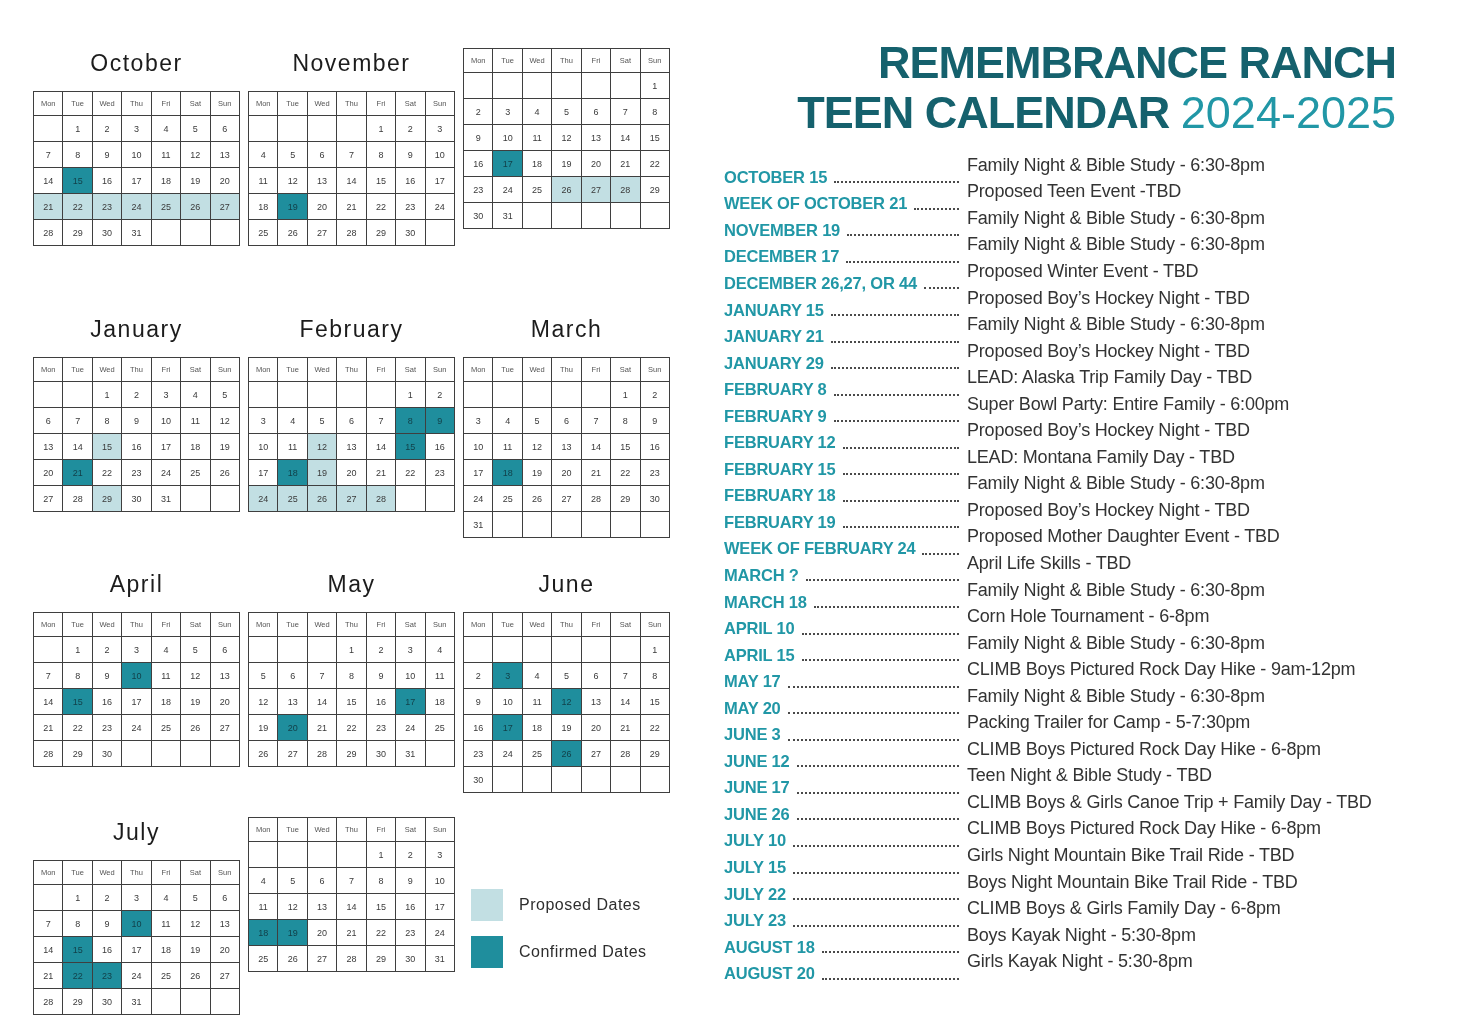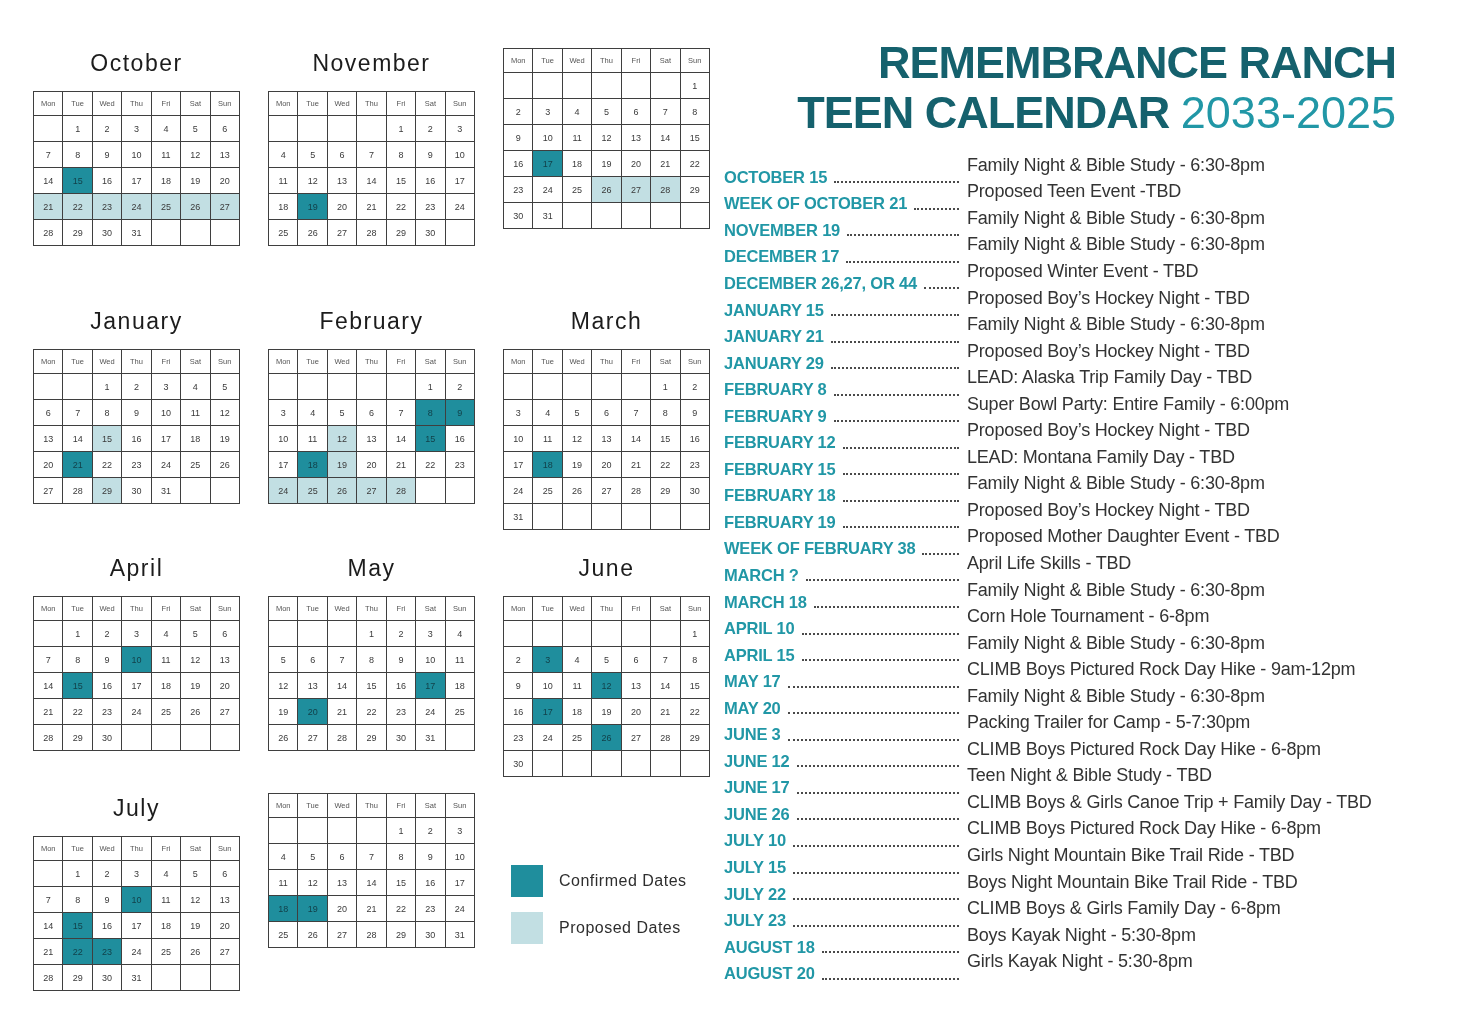--- a/index.html
+++ b/index.html
@@ -7,21 +7,21 @@
     width:1472px; height:1024px; background:#ffffff; position:relative;
     font-family:"Liberation Sans", sans-serif; overflow:hidden;
     --line:#3f3f3f; --confirmed:#1f8e9d; --proposed:#c2dfe3;
     --title-dark:#15616d; --accent:#2197a6; --ink:#333333;
   }
 
   
   .calendars {
     position:absolute; left:33px; top:48px;
     display:grid; grid-template-columns:repeat(3,207px);
-    column-gap:28px; grid-template-rows:258px 247px 240px auto;
+    column-gap:28px; grid-template-rows:258px 247px 240px auto;gap:8px;
   }
   .month { width:207px; }
   .month-title {
     text-align:center; font-size:23px; letter-spacing:1.5px;
     color:#1c1c1c; margin:0 0 13px 0; height:30px; line-height:30px;
     font-family:"Liberation Sans", sans-serif; font-weight:400;
   }
   .cal-grid {
     display:grid; grid-template-columns:repeat(7,1fr);
     width:206px; border-top:1px solid var(--line); border-left:1px solid var(--line);
@@ -599,35 +599,35 @@
         <div class="cal-cell">26</div>
         <div class="cal-cell">27</div>
         <div class="cal-cell">28</div>
         <div class="cal-cell">29</div>
         <div class="cal-cell">30</div>
         <div class="cal-cell">31</div>
       </div>
     </div>
     <div class="legend">
       <div class="legend-row">
+        <div class="legend-swatch proposed"></div>
+        <span class="legend-label">Proposed Dates</span>
+      </div>
+      <div class="legend-row">
         <div class="legend-swatch confirmed"></div>
         <span class="legend-label">Confirmed Dates</span>
-      </div>
-      <div class="legend-row">
-        <div class="legend-swatch proposed"></div>
-        <span class="legend-label">Proposed Dates</span>
       </div>
     </div>
   </div>
 
 <div class="right-panel">
   <h1 class="main-title">
     <span>REMEMBRANCE RANCH</span><br>
     <span>TEEN CALENDAR</span>
-    <span class="years">2033-2025</span>
+    <span class="years">2024-2025</span>
   </h1>
   <div class="events" id="events">
       <div class="event-row">
         <div class="event-left">
           <span class="event-date">OCTOBER 15</span>
           <span class="event-leader"></span>
         </div>
         <span class="event-desc">Family Night &amp; Bible Study - 6:30-8pm</span>
       </div>
       <div class="event-row">
@@ -716,21 +716,21 @@
       </div>
       <div class="event-row">
         <div class="event-left">
           <span class="event-date">FEBRUARY 19</span>
           <span class="event-leader"></span>
         </div>
         <span class="event-desc">Proposed Boy’s Hockey Night - TBD</span>
       </div>
       <div class="event-row">
         <div class="event-left">
-          <span class="event-date">WEEK OF FEBRUARY 38</span>
+          <span class="event-date">WEEK OF FEBRUARY 24</span>
           <span class="event-leader"></span>
         </div>
         <span class="event-desc">Proposed Mother Daughter Event - TBD</span>
       </div>
       <div class="event-row">
         <div class="event-left">
           <span class="event-date">MARCH ?</span>
           <span class="event-leader"></span>
         </div>
         <span class="event-desc">April Life Skills - TBD</span>

